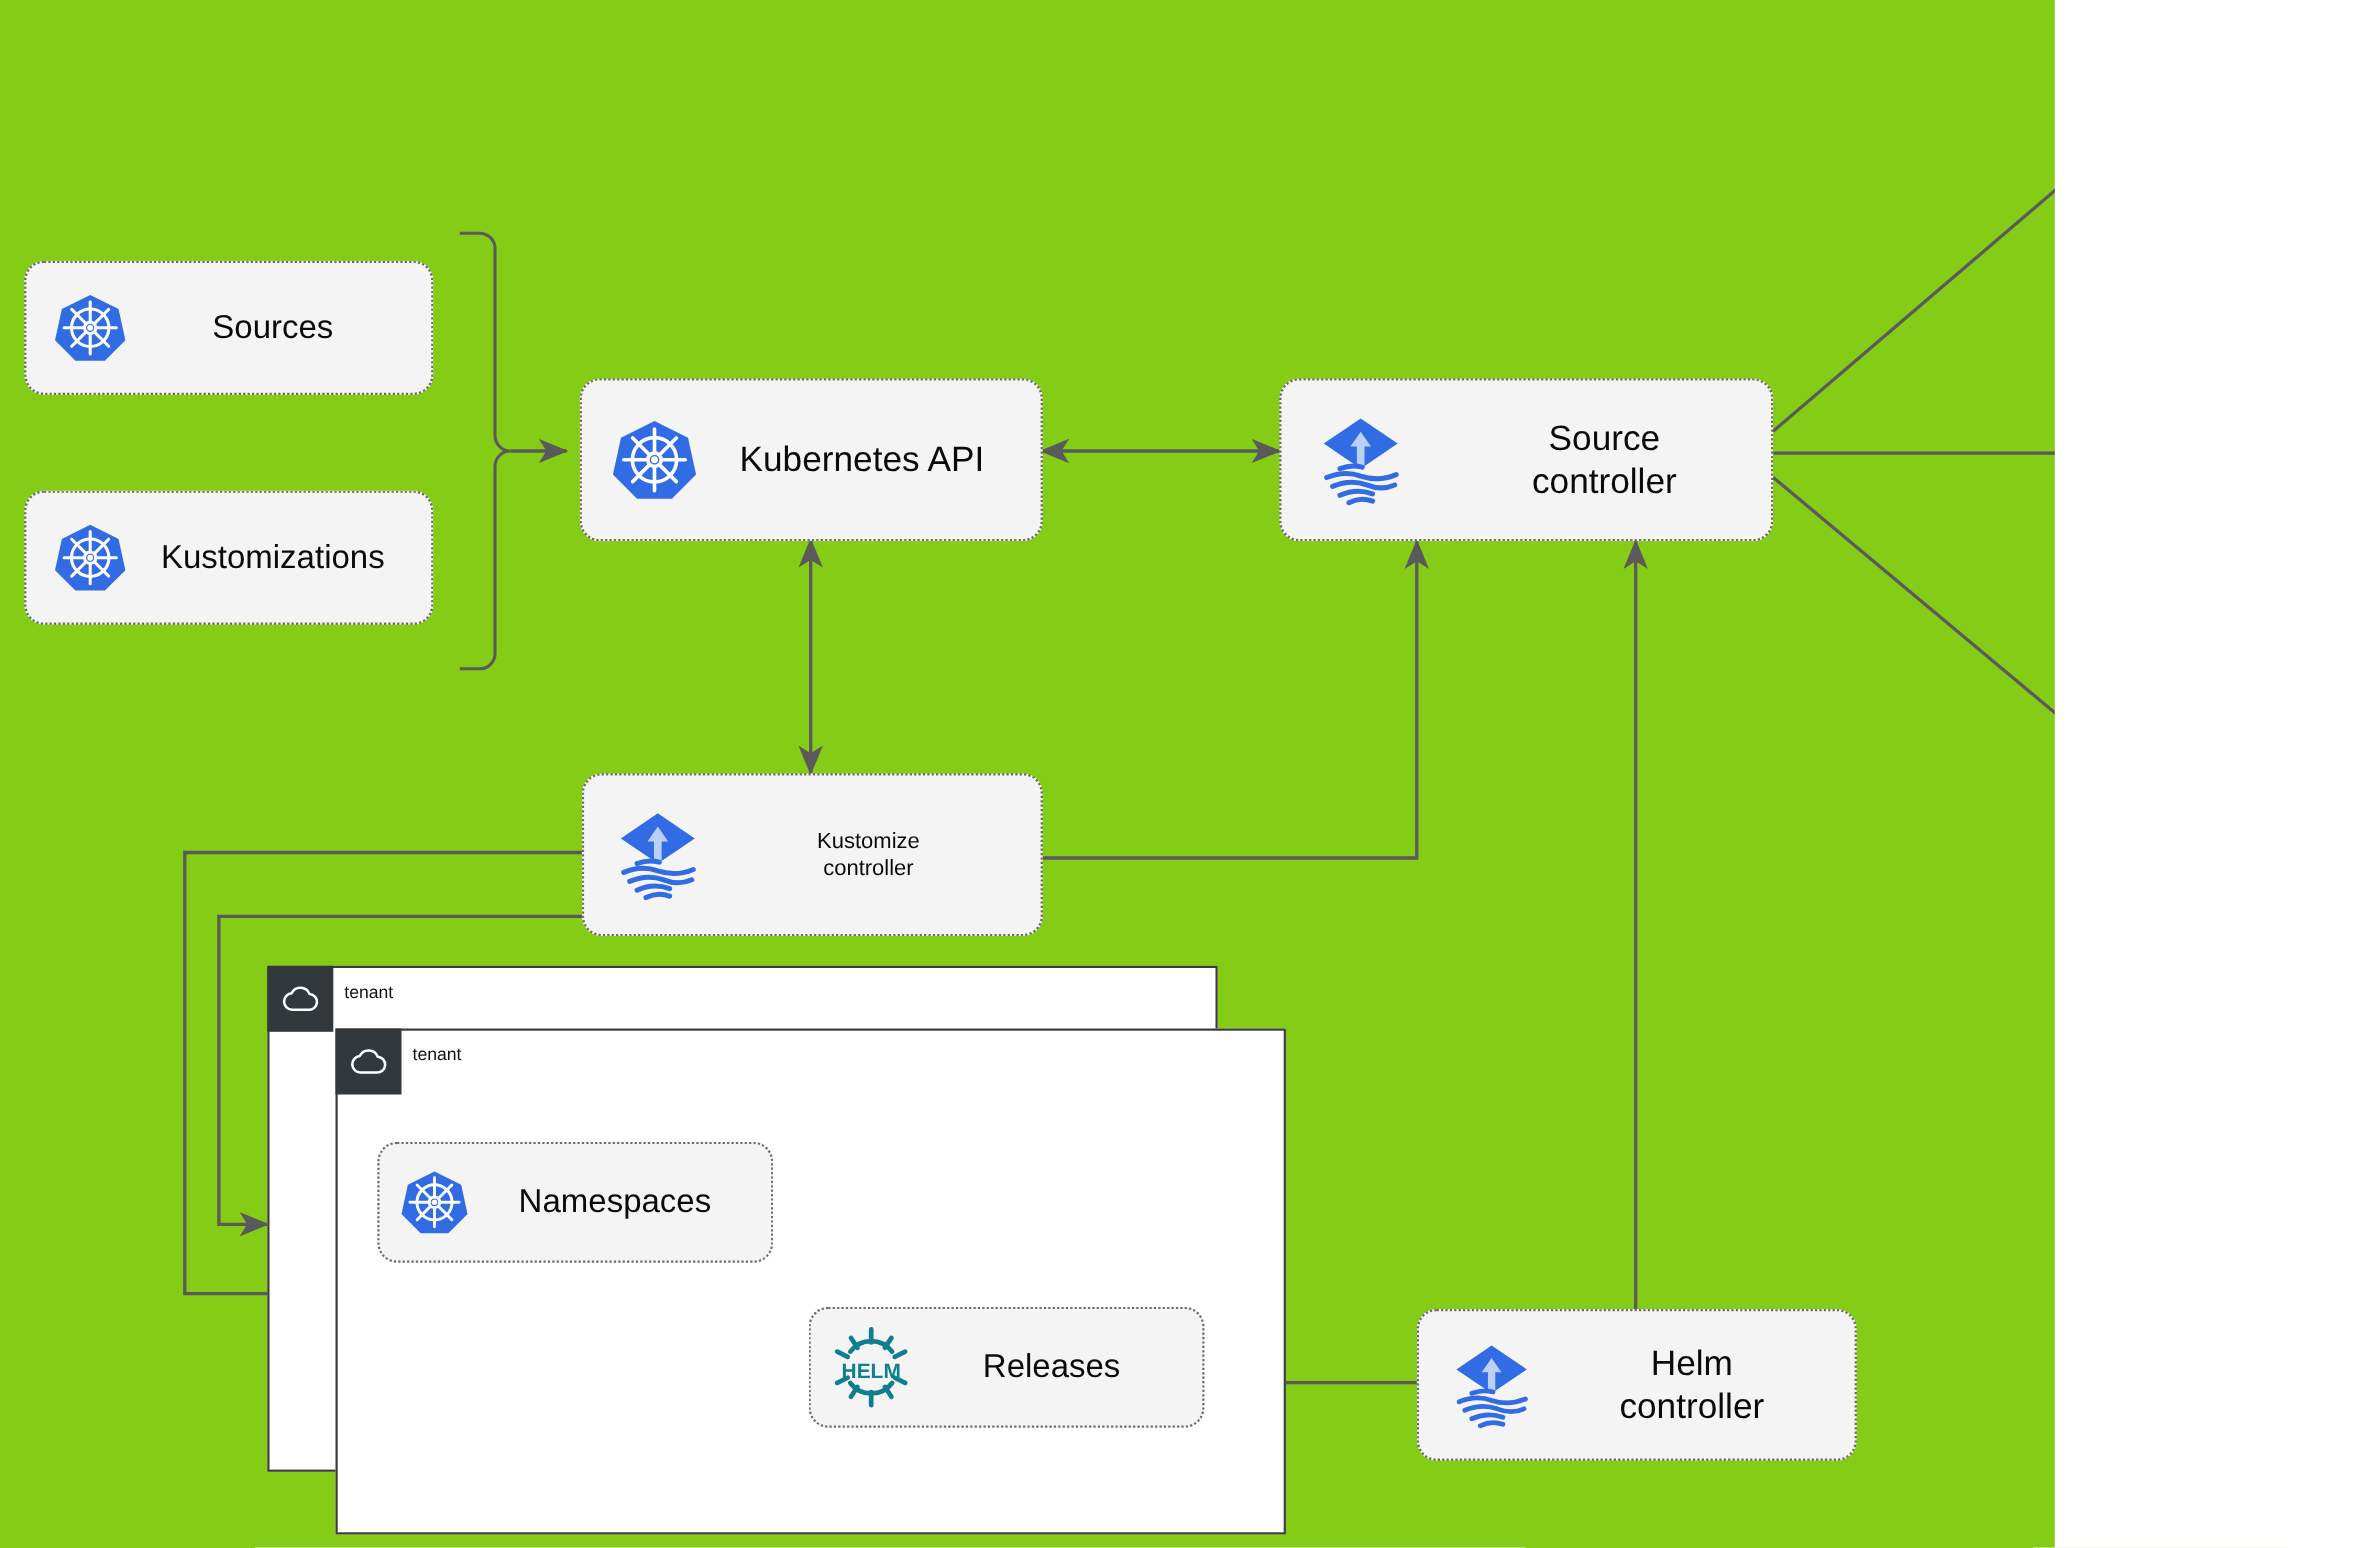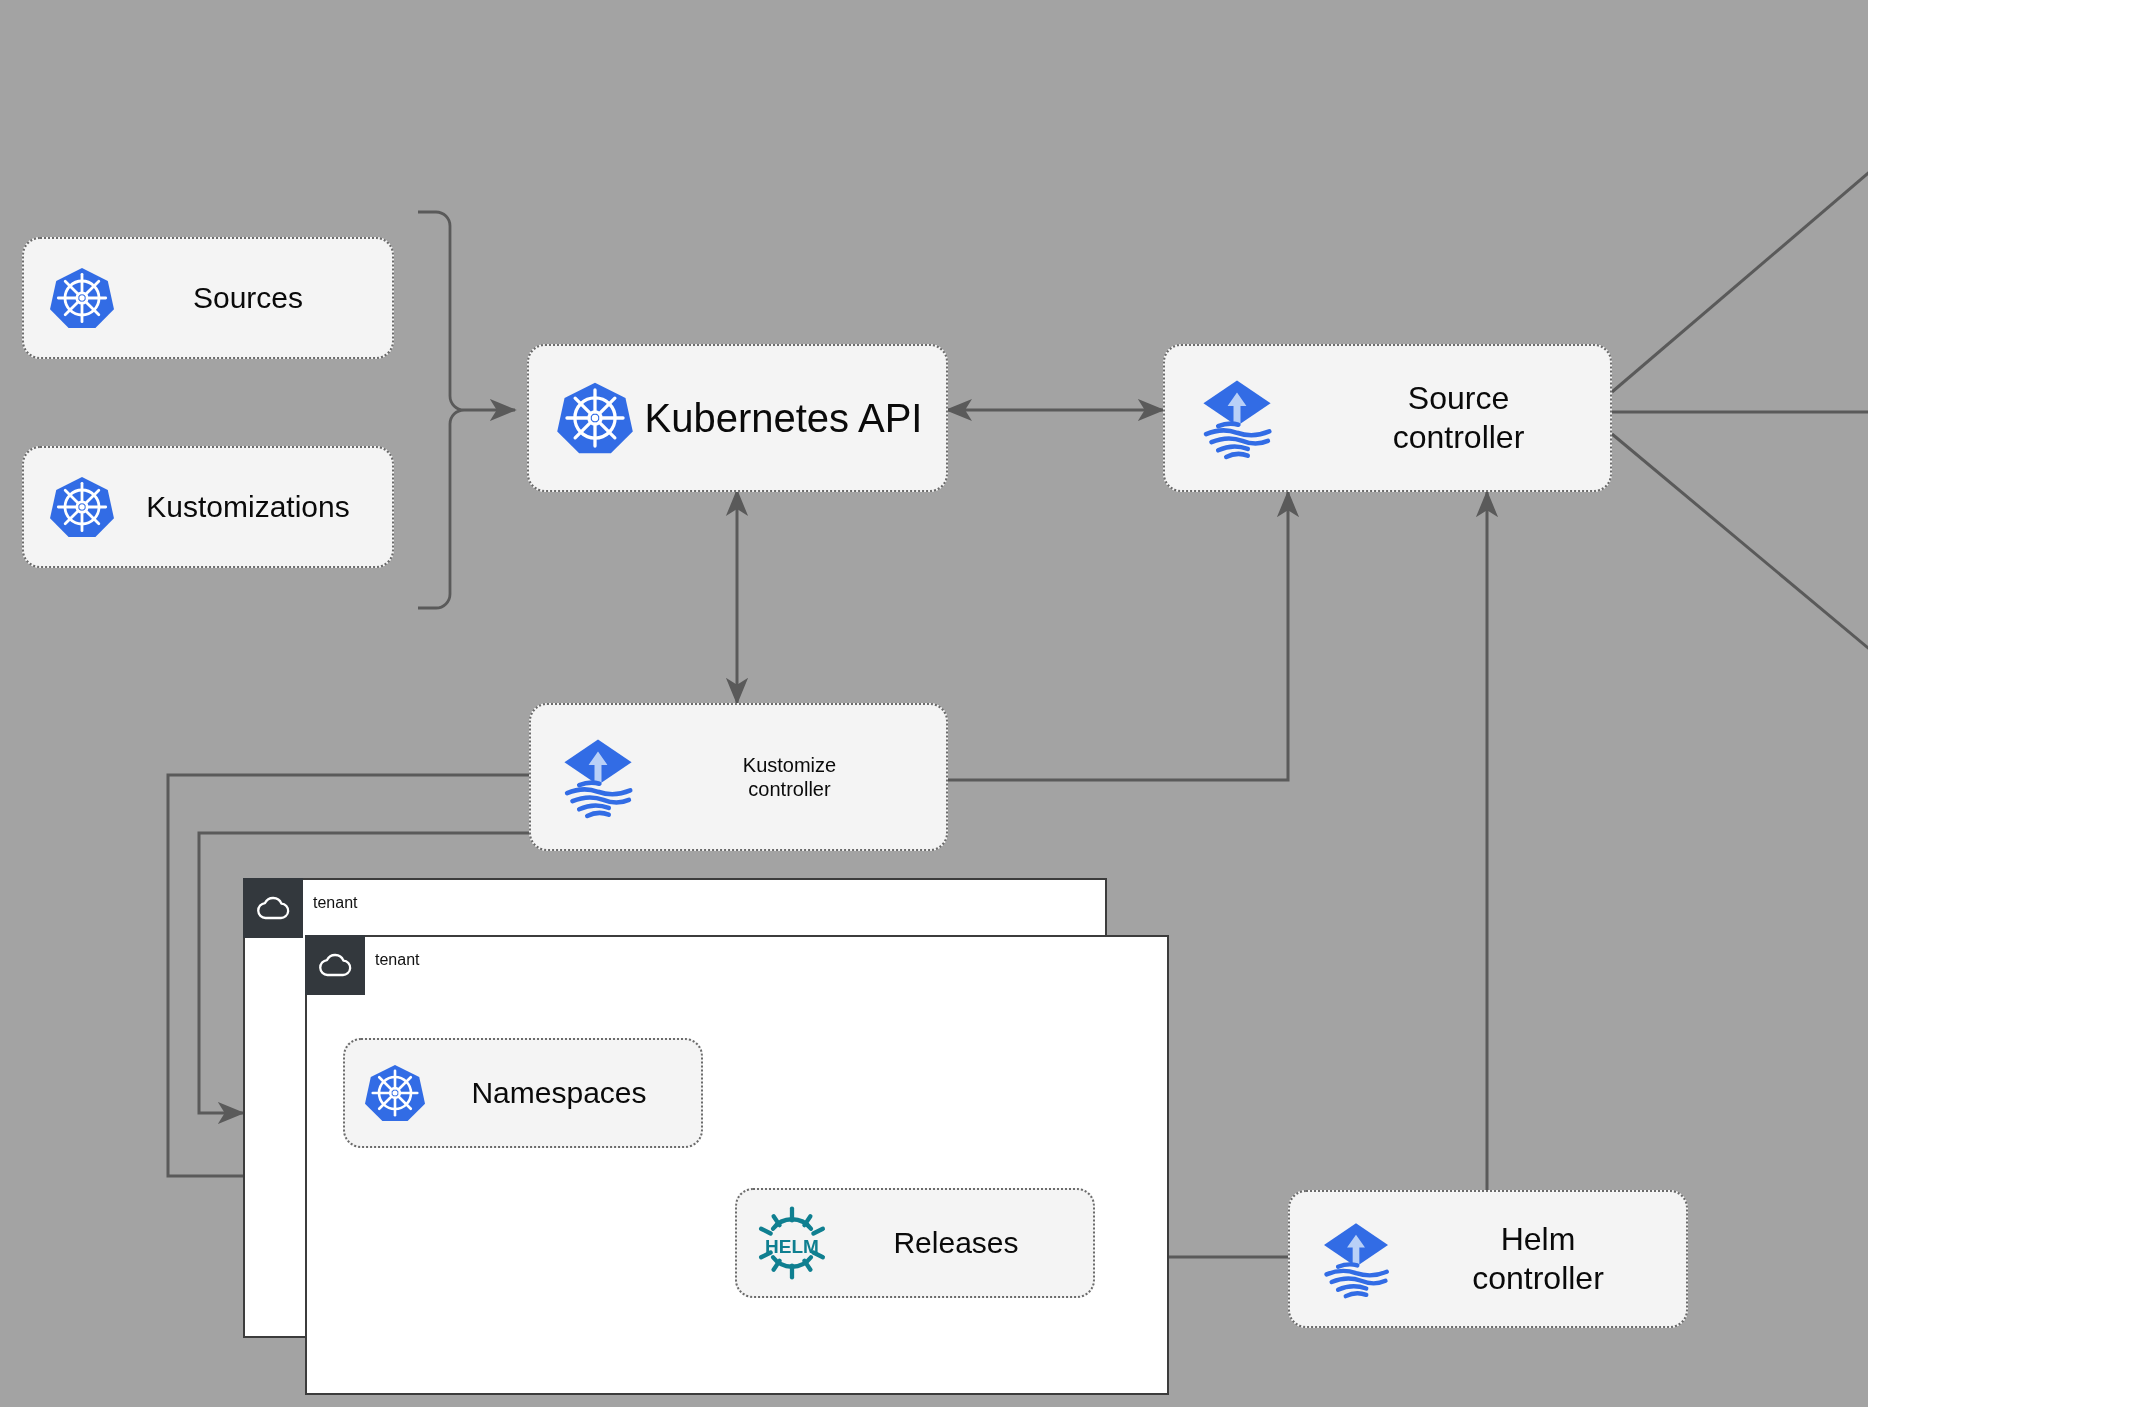--- a/index.html
+++ b/index.html
@@ -1,17 +1,17 @@
 <!DOCTYPE html>
 <html><head>
 <meta charset="utf-8">
 <style>
   html,body{margin:0;padding:0;background:#ffffff;}
   body{font-family:"Liberation Sans","DejaVu Sans",sans-serif;}
-  #canvas{position:relative;width:1868px;height:1407px;background:#a3a3a3;overflow:hidden;}
+  #canvas{position:relative;width:1868px;height:1407px;background:#84cc16;overflow:hidden;}
   .svg-layer{position:absolute;left:0;top:0;width:2144px;height:1407px;pointer-events:none;}
 
   
   .node{
     position:absolute;
     background:#f4f4f4;
     border:2.5px dotted #6b6b6b;
     border-radius:18px;
     box-sizing:border-box;
     display:flex;
@@ -162,21 +162,21 @@
           <line x1="9" y1="32" x2="27" y2="32"></line>
             <line x1="37" y1="32" x2="55" y2="32"></line>
           <line x1="15.7" y1="15.7" x2="28.4" y2="28.4"></line>
             <line x1="35.6" y1="35.6" x2="48.3" y2="48.3"></line>
           <line x1="48.3" y1="15.7" x2="35.6" y2="28.4"></line>
             <line x1="28.4" y1="35.6" x2="15.7" y2="48.3"></line>
         </g>
         <circle cx="32" cy="32" r="2.6" fill="#ffffff"></circle>
       </svg>
     </span>
-    <span class="lbl" style="font-size:40px;">Kubernetes API</span>
+    <span class="lbl" style="font-size:32px;">Kubernetes API</span>
   </div>
 
   <div class="node" style="left:1163px;top:344px;width:449px;height:148px;padding:0 20px;gap:38px;">
     <span class="ico" style="width:104px;">
       <svg width="86" height="86" viewBox="0 0 64 64" aria-hidden="true">
         <path d="M32 4 L57 21 L32 38 L7 21 Z" fill="#326ce5"></path>
         <path d="M32 13 L39 23 L34.6 23 L34.6 38 L29.4 38 L29.4 23 L25 23 Z" fill="#b9d0f7"></path>
         <g stroke="#326ce5" stroke-width="3.4" fill="none" stroke-linecap="round">
           <path d="M9 44 Q21 39 32 43 Q44 47 56 42"></path>
           <path d="M13 50 Q25 45 36 49 Q46 53 55 49"></path>

